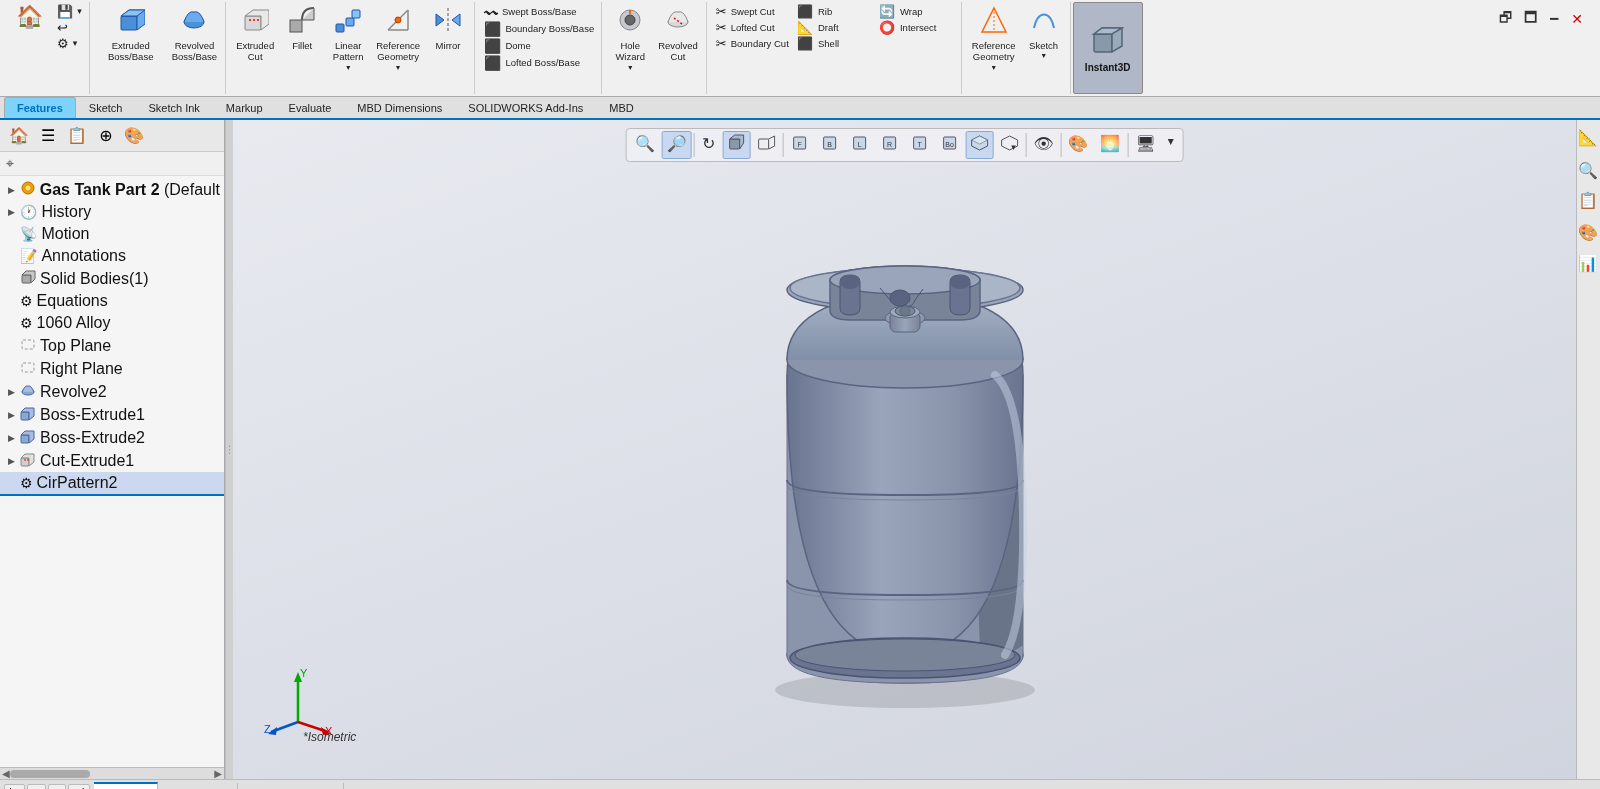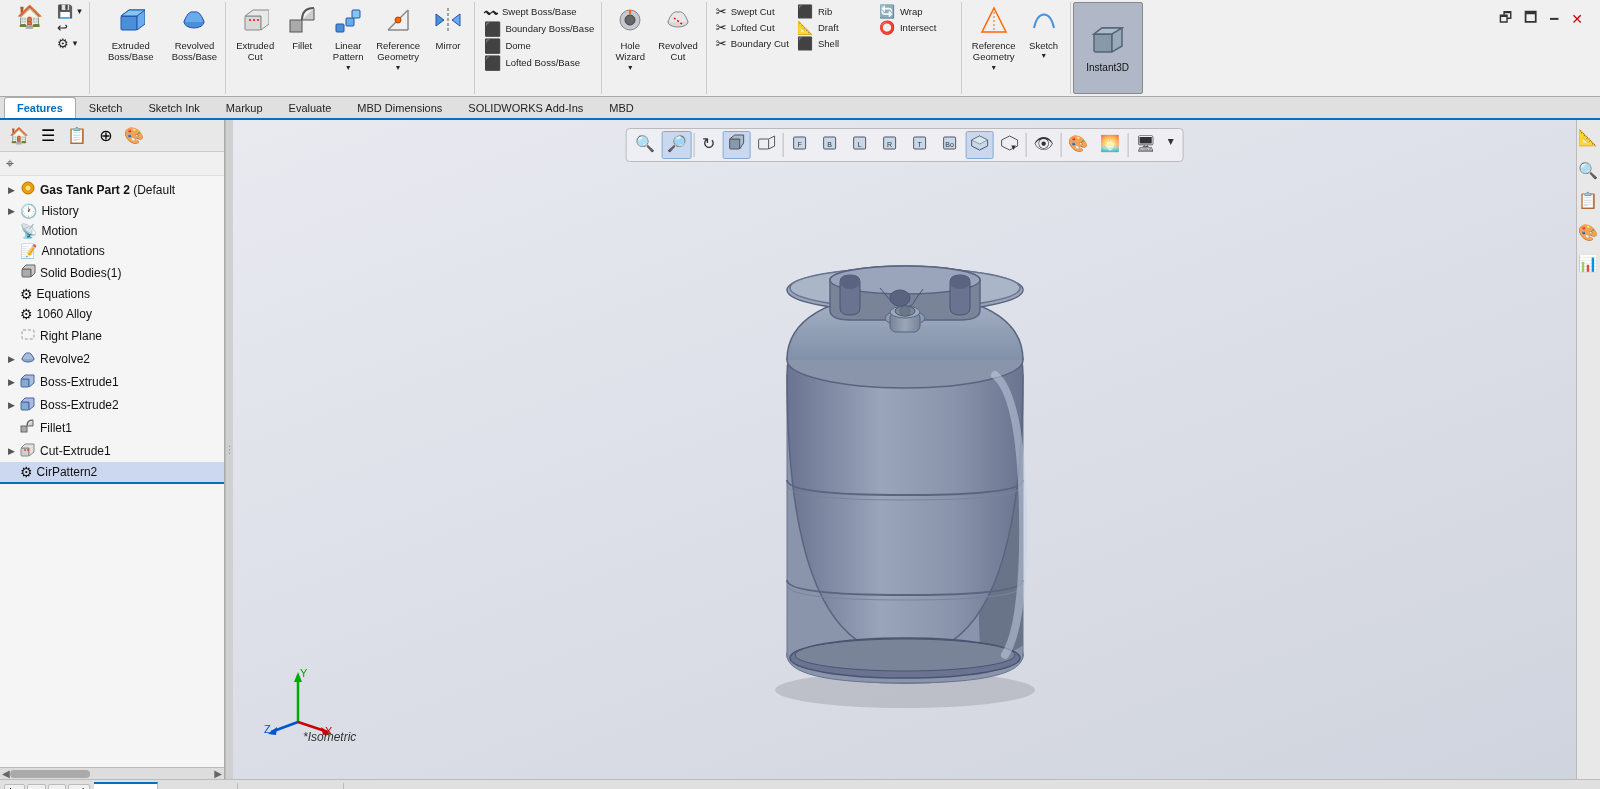--- a/index.html
+++ b/index.html
@@ -12,42 +12,42 @@
     .ribbon-group-inner { display: flex; flex-direction: row; align-items: flex-start; gap: 2px; flex: 1; }
     .ribbon-btn { display: flex; flex-direction: column; align-items: center; justify-content: flex-start; padding: 2px 4px; cursor: pointer; border-radius: 3px; min-width: 44px; max-width: 70px; text-align: center; font-size: 9.5px; color: #222; line-height: 1.2; }
     .ribbon-btn .icon { font-size: 22px; line-height: 1; margin-bottom: 2px; }
     .ribbon-btn-large { flex-direction: column; align-items: center; font-size: 9.5px; }
     .ribbon-btn-small { flex-direction: row; align-items: center; font-size: 9.5px; min-width: 80px; max-width: 130px; gap: 4px; padding: 1px 3px; }
     .ribbon-btn-small .icon { font-size: 16px; margin-bottom: 0; }
 
     
     .instant3d-btn { background: #b0b8c8; border: 1px solid #888; padding: 4px 8px; display: flex; flex-direction: column; align-items: center; justify-content: center; cursor: pointer; min-width: 70px; border-radius: 2px; }
     .instant3d-btn .icon { font-size: 24px; }
-    .instant3d-btn .label { font-size: 10px; font-weight: normal; color: #111; }
+    .instant3d-btn .label { font-size: 10px; font-weight: bold; color: #111; }
 
     
     .tab-bar { display: flex; background: #e0e0e0; border-bottom: 2px solid #0070c0; padding: 0 4px; }
     .tab { padding: 4px 12px; cursor: pointer; font-size: 11px; border-radius: 3px 3px 0 0; color: #222; border: 1px solid transparent; border-bottom: none; }
-    .tab.active { background: #ffffff; border-color: #aaa; font-weight: bold; color: #0070c0; }
+    .tab.active { background: #7dd3fc; border-color: #aaa; font-weight: bold; color: #0070c0; }
 
     
     .main-layout { display: flex; height: calc(789px - 130px); }
 
     
     .left-panel { width: 225px; background: #f5f5f5; border-right: 1px solid #aaa; display: flex; flex-direction: column; overflow: hidden; }
     .left-toolbar { display: flex; align-items: center; padding: 3px 4px; background: #e8e8e8; border-bottom: 1px solid #ccc; gap: 2px; }
     .left-toolbar-btn { font-size: 16px; padding: 2px 4px; cursor: pointer; border-radius: 2px; border: 1px solid transparent; }
     .filter-row { display: flex; padding: 3px 6px; background: #f0f0f0; border-bottom: 1px solid #ddd; }
     .filter-icon { font-size: 14px; color: #555; cursor: pointer; }
     .tree-area { flex: 1; overflow-y: auto; overflow-x: hidden; padding: 2px 0; }
     .tree-item { display: flex; align-items: center; padding: 2px 4px 2px 8px; cursor: pointer; white-space: nowrap; font-size: 11px; color: #111; }
     .tree-item.selected { background: #ccd8f0; border-bottom: 2px solid #0070c0; }
     .tree-item .expand-arrow { width: 12px; font-size: 9px; color: #555; display: inline-block; }
     .tree-item .tree-icon { font-size: 14px; margin-right: 4px; }
-    .tree-item .tree-label { font-size: 12px; }
+    .tree-item .tree-label { font-size: 16px; }
     .tree-root-label { font-size: 11px; font-weight: bold; }
     .scrollbar-h { height: 12px; background: #ddd; border-top: 1px solid #bbb; display: flex; align-items: center; padding: 0 2px; }
     .scrollbar-h-thumb { height: 8px; background: #aaa; border-radius: 4px; width: 80px; }
     .panel-resize { width: 8px; background: #d0d0d0; cursor: ew-resize; display: flex; align-items: center; justify-content: center; color: #999; font-size: 10px; border-left: 1px solid #bbb; }
 
     
     .viewport { flex: 1; background: linear-gradient(160deg, #e8eaf0 0%, #d0d4de 100%); position: relative; overflow: hidden; }
     .viewport-toolbar { position: absolute; top: 8px; left: 50%; transform: translateX(-50%); display: flex; gap: 2px; background: rgba(240,240,245,0.85); border: 1px solid #bbb; border-radius: 4px; padding: 2px 4px; }
     .viewport-btn { font-size: 16px; padding: 2px 4px; cursor: pointer; border-radius: 2px; color: #333; border: 1px solid transparent; }
     .viewport-btn.active { background: #c8d8f0; border-color: #88aad0; }
@@ -402,20 +402,29 @@
           <span class="tree-label">Equations</span>
         </div>
 
         <div class="tree-item">
           <span class="expand-arrow"> </span>
           <span class="tree-icon">⚙</span>
           <span class="tree-label">1060 Alloy</span>
         </div>
 
 
+        <div class="tree-item">
+          <span class="expand-arrow"> </span>
+          <span class="tree-icon">
+            <svg width="16" height="16" viewBox="0 0 16 16">
+                <rect x="2" y="4" width="12" height="9" rx="1" fill="none" stroke="#999" stroke-width="1" stroke-dasharray="3,2"></rect>
+              </svg>
+          </span>
+          <span class="tree-label">Top Plane</span>
+        </div>
 
         <div class="tree-item">
           <span class="expand-arrow"> </span>
           <span class="tree-icon">
             <svg width="16" height="16" viewBox="0 0 16 16">
                 <rect x="2" y="4" width="12" height="9" rx="1" fill="none" stroke="#999" stroke-width="1" stroke-dasharray="3,2"></rect>
               </svg>
           </span>
           <span class="tree-label">Right Plane</span>
         </div>
@@ -447,31 +456,20 @@
           <span class="expand-arrow">▶</span>
           <span class="tree-icon">
             <svg width="16" height="16" viewBox="0 0 16 16">
                 <rect x="1" y="7" width="8" height="8" rx="1" fill="#88aacc" stroke="#4466aa" stroke-width="1"></rect>
                 <polygon points="1,7 5,3 14,3 14,11 9,15 9,7" fill="#aabbdd" stroke="#4466aa" stroke-width="1"></polygon>
               </svg>
           </span>
           <span class="tree-label">Boss-Extrude2</span>
         </div>
 
-        <div class="tree-item">
-          <span class="expand-arrow"> </span>
-          <span class="tree-icon">
-            <svg width="16" height="16" viewBox="0 0 16 16">
-                <rect x="1" y="8" width="6" height="6" fill="#aaa" stroke="#666" stroke-width="1"></rect>
-                <path d="M7 8 Q7 2 13 2" fill="none" stroke="#666" stroke-width="1.5"></path>
-                <path d="M7 8 L13 8 L13 2" fill="#ccc" stroke="#666" stroke-width="1"></path>
-              </svg>
-          </span>
-          <span class="tree-label">Fillet1</span>
-        </div>
 
         <div class="tree-item">
           <span class="expand-arrow">▶</span>
           <span class="tree-icon">
             <svg width="16" height="16" viewBox="0 0 16 16">
                 <rect x="1" y="7" width="8" height="8" rx="1" fill="#d0d0d0" stroke="#888" stroke-width="1"></rect>
                 <polygon points="1,7 5,3 14,3 14,11 9,15 9,7" fill="#e0e0e0" stroke="#888" stroke-width="1"></polygon>
                 <line x1="4" y1="9" x2="10" y2="9" stroke="#f00" stroke-width="1" stroke-dasharray="2,1"></line>
               </svg>
           </span>

